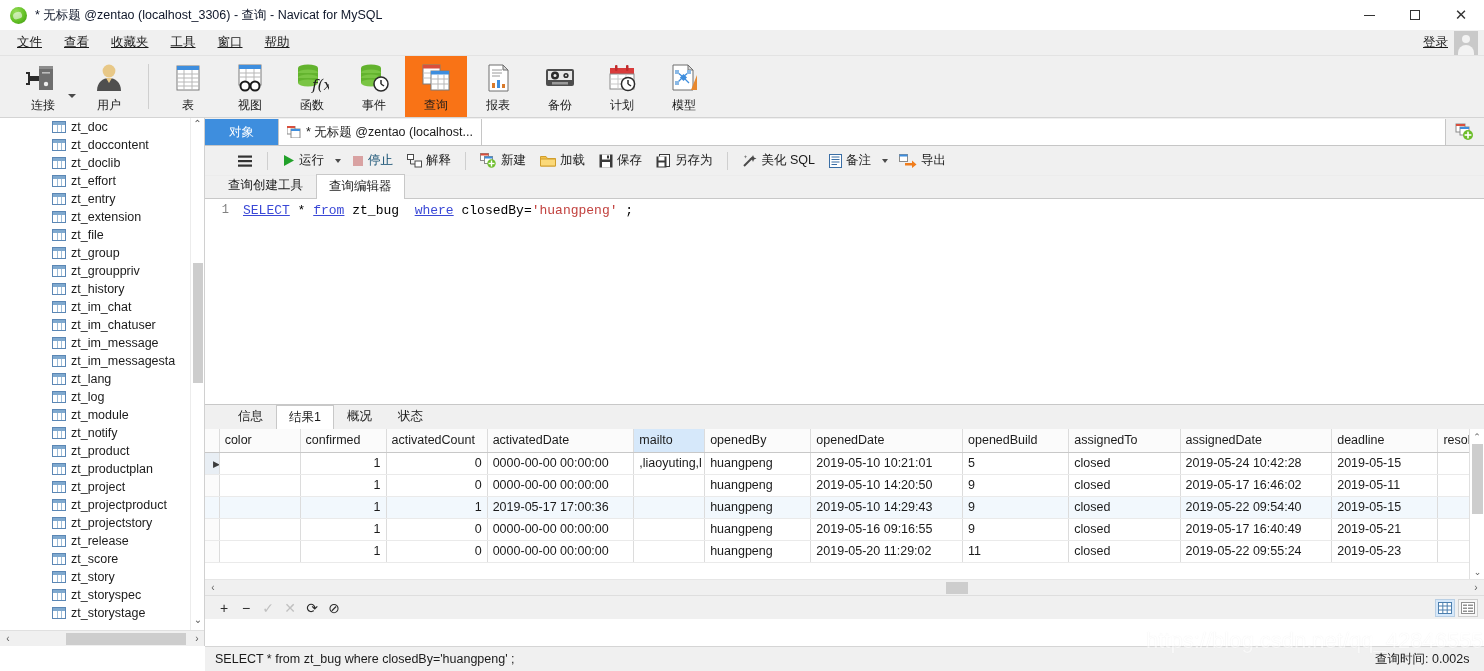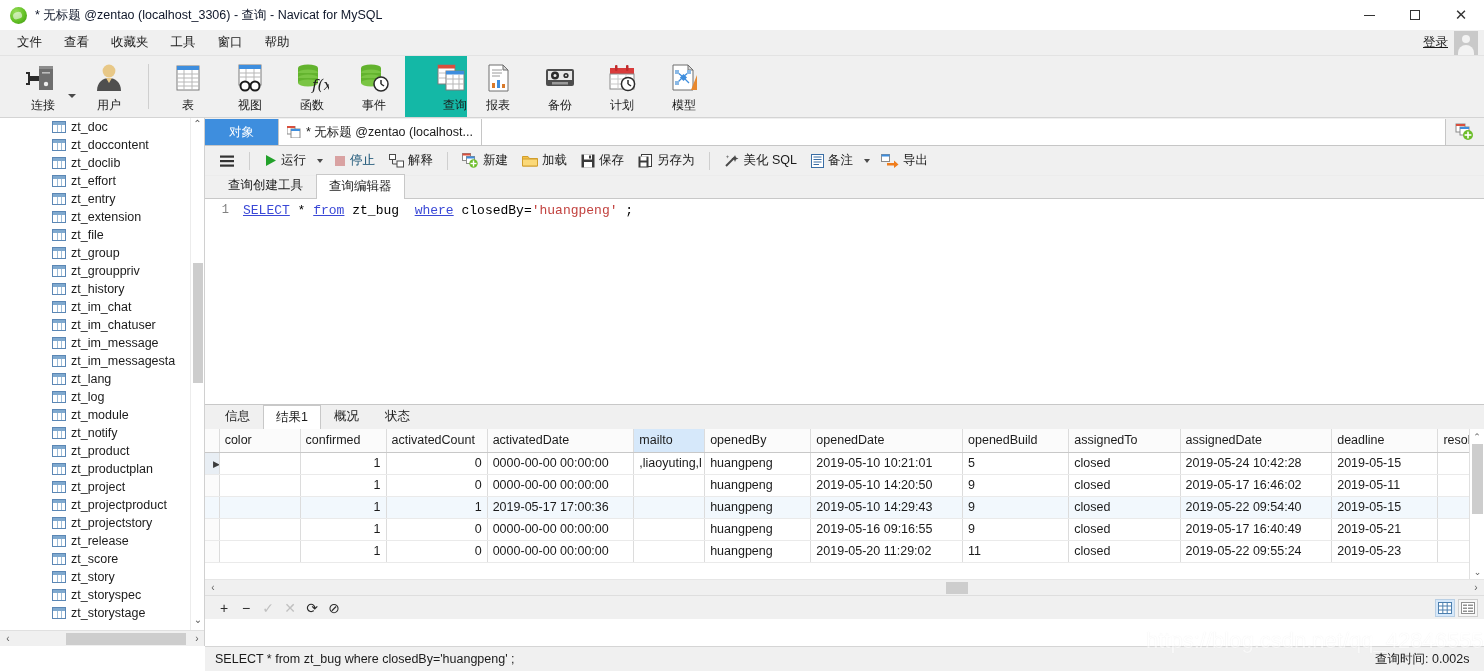--- a/index.html
+++ b/index.html
@@ -38,21 +38,21 @@
   .glyph-min { display:block; width:11px; height:1px; background:#333; }
   .glyph-max { display:block; width:10px; height:10px; border:1px solid #333; }
   .glyph-close { font-size:15px; line-height:15px; font-family:"DejaVu Sans",sans-serif; }
 
   
   .menubar {
     height: 26px; background: #f0f0f0; display: flex; align-items: center;
     padding-left: 6px; border-bottom: 1px solid #e3e3e3;
   }
   .menu-item {
-    padding: 3px 11px; font-size: 12.5px; color: #1b1b1b; cursor: default;
+    padding: 3px 11px; font-size: 12.5px; color: #1b1b1b; cursor: default; text-decoration: underline;
   }
   .menu-right { margin-left: auto; display: flex; align-items: center; gap: 6px; padding-right: 6px;}
   .login-link { font-size: 12.5px; color: #1b1b1b; text-decoration: underline; }
   .avatar {
     width: 24px; height: 24px; background: #c9c9c9; position: relative; overflow: hidden;
   }
   .avatar::before{
     content:""; position:absolute; left:8px; top:4px; width:8px; height:8px;
     border-radius:50%; background:#f3f3f3;
   }
@@ -63,21 +63,21 @@
 
   
   .toolbar {
     height: 62px; background: #f0f0f0; display: flex; align-items: stretch;
     border-bottom: 1px solid #d4d4d4; padding-left: 12px;
   }
   .tb-item {
     width: 62px; display: flex; flex-direction: column; align-items: center;
     justify-content: flex-start; padding-top: 4px; cursor: default;
   }
-  .tb-item.selected { background: #14b8a6; align-items: flex-end; }
+  .tb-item.selected { background: #f97316; }
   .tb-ico { height: 36px; display:flex; align-items:center; justify-content:center; }
   .tb-lbl { font-size: 12px; color: #1b1b1b; margin-top: 1px; }
   .tb-sep { width: 1px; background: #cfcfcf; margin: 8px 8px; }
   .tb-caret {
     align-self: center; margin-left: -6px; margin-right: 2px;
     width:0;height:0;border-left:4px solid transparent;border-right:4px solid transparent;
     border-top:4px solid #4a4a4a; margin-top: 18px;
   }
 
   
@@ -93,21 +93,21 @@
   .tab.active-q { background: #fff; color: #1b1b1b; max-width: 215px; overflow: hidden; }
   .tab-fill { flex: 1 1 auto; background: #fff; border-right:1px solid #c6c6c6; height:26px; }
   .tab-add {
     width: 38px; height:26px; display:flex;align-items:center;justify-content:center;
     background:#f0f0f0;
   }
 
   
   .qtoolbar {
     height: 30px; background: #f0f0f0; display: flex; align-items: center;
-    gap: 2px; padding-left: 8px; border-bottom: 1px solid #ececec;
+    gap: 2px; padding-left: 26px; border-bottom: 1px solid #ececec;
   }
   .qbtn {
     display: flex; align-items: center; gap: 4px; padding: 3px 6px;
     font-size: 12.5px; color: #1b1b1b; white-space: nowrap;
   }
   .qbtn.disabled { color: #0c4a6e; }
   .qsep { width: 1px; height: 18px; background: #cfcfcf; margin: 0 6px; }
   .caret-sm {
     width:0;height:0;border-left:3.5px solid transparent;border-right:3.5px solid transparent;
     border-top:4px solid #4a4a4a; margin: 0 3px;
@@ -135,21 +135,21 @@
     font-family: "Liberation Mono", "DejaVu Sans Mono", monospace; font-size: 13px;
     white-space: pre;
   }
   .kw { color: #3a48d6; text-decoration: underline; }
   .str { color: #c2413e; }
   .op  { color: #000; }
 
   
   .restabs {
     height: 25px; background: #f0f0f0; display: flex; align-items: flex-end;
-    padding-left: 7px; border-top: 1px solid #c8c8c8;
+    padding-left: 20px; border-top: 1px solid #c8c8c8;
   }
   .restab {
     padding: 3px 12px 4px; font-size: 12.5px; color: #1b1b1b;
     border: 1px solid transparent; border-bottom: none;
   }
   .restab.active { background: #fff; border-color: #c8c8c8; position: relative; top:1px; }
 
   
   .grid-wrap { position: relative; background: #fff; }
   table.grid { border-collapse: collapse; table-layout: fixed; width: 1279px; }

